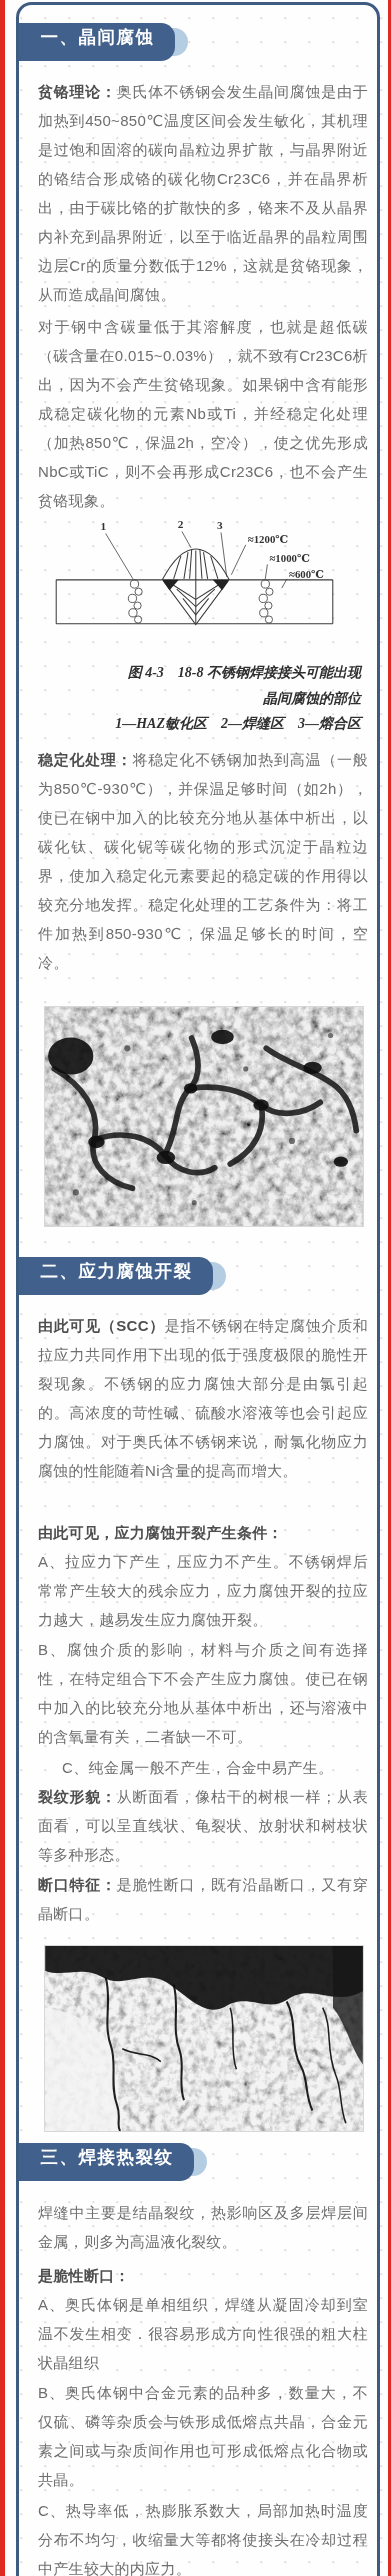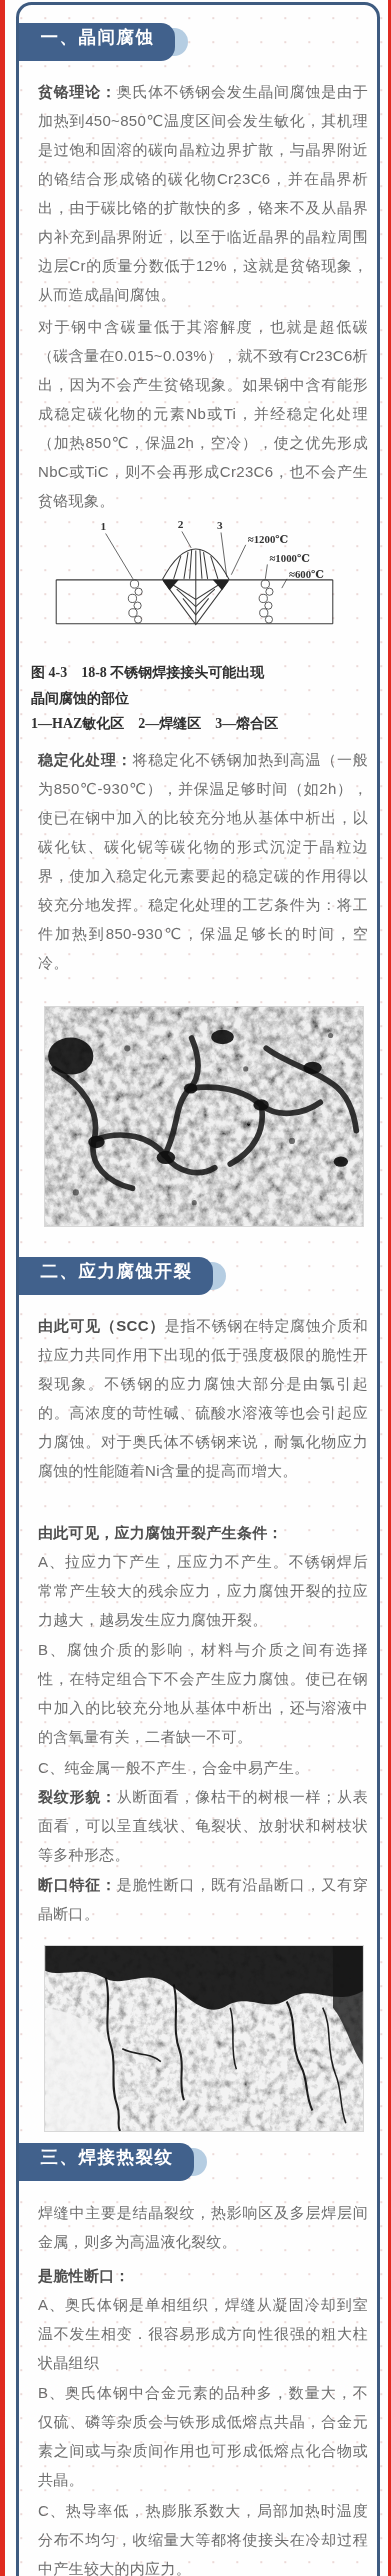--- a/index.html
+++ b/index.html
@@ -36,23 +36,23 @@
   .p{
     position:absolute;left:38px;width:330px;
     font-size:15px;line-height:29px;color:#6e6e6e;
     text-align:justify;letter-spacing:0.3px;
   }
   .p b{color:#4f4f4f;font-weight:700;}
   .figure{position:absolute;}
   .micro{position:absolute;left:44px;border:0.5px solid #d8d8d8;}
   .micro svg{display:block;}
   .cap{
-    position:absolute;left:31px;width:330px;text-align:left;
+    position:absolute;left:31px;width:330px;text-align:right;
     font-family:"Liberation Serif","DejaVu Serif",serif;
-    font-weight:700;color:#303030;
+    font-weight:700;color:#303030;font-style:italic;
   }
   .cap-main{font-size:14px;line-height:23px;}
   .cap-legend{font-size:14px;line-height:20.6px;}
   .sketch text{font-family:"Liberation Serif","DejaVu Serif",serif;fill:#333;}
 </style>
 </head>
 <body>
 
 <div class="edge edge-left"></div>
 <div class="edge edge-right"></div>
@@ -161,21 +161,21 @@
 
 <div class="badge-row" style="top:1257px;">
   <div class="badge"><span>二、应力腐蚀开裂</span></div>
 </div>
 
 <div class="p" style="top:1311px;"><b>由此可见（SCC）</b><span>是指不锈钢在特定腐蚀介质和拉应力共同作用下出现的低于强度极限的脆性开裂现象。不锈钢的应力腐蚀大部分是由氯引起的。高浓度的苛性碱、硫酸水溶液等也会引起应力腐蚀。对于奥氏体不锈钢来说，耐氯化物应力腐蚀的性能随着Ni含量的提高而增大。</span></div>
 
 <div class="p" style="top:1518px;"><b>由此可见，应力腐蚀开裂产生条件：</b></div>
 <div class="p" style="top:1547px;"><span>A、拉应力下产生，压应力不产生。不锈钢焊后常常产生较大的残余应力，应力腐蚀开裂的拉应力越大，越易发生应力腐蚀开裂。</span></div>
 <div class="p" style="top:1635px;"><span>B、腐蚀介质的影响，材料与介质之间有选择性，在特定组合下不会产生应力腐蚀。使已在钢中加入的比较充分地从基体中析出，还与溶液中的含氧量有关，二者缺一不可。</span></div>
-<div class="p" style="top:1753px;"><span>C、纯金属一般不产生，合金中易产生。</span></div>
+<div class="p" style="top:1753px;margin-left:24px;"><span>C、纯金属一般不产生，合金中易产生。</span></div>
 
 <div class="p" style="top:1782px;"><b>裂纹形貌：</b><span>从断面看，像枯干的树根一样；从表面看，可以呈直线状、龟裂状、放射状和树枝状等多种形态。</span></div>
 <div class="p" style="top:1870px;"><b>断口特征：</b><span>是脆性断口，既有沿晶断口，又有穿晶断口。</span></div>
 
 <div class="micro" style="top:1945px;">
   <svg width="318" height="185" viewBox="0 0 618 360">
     <defs>
       <filter id="nzB" x="0" y="0" width="100%" height="100%">
         <feTurbulence type="fractalNoise" baseFrequency="0.07 0.065" numOctaves="5" seed="21"></feTurbulence>
         <feColorMatrix type="matrix" values="0.9 0.9 0.9 0 -0.5  0.9 0.9 0.9 0 -0.5  0.9 0.9 0.9 0 -0.5  0 0 0 0 1"></feColorMatrix>

